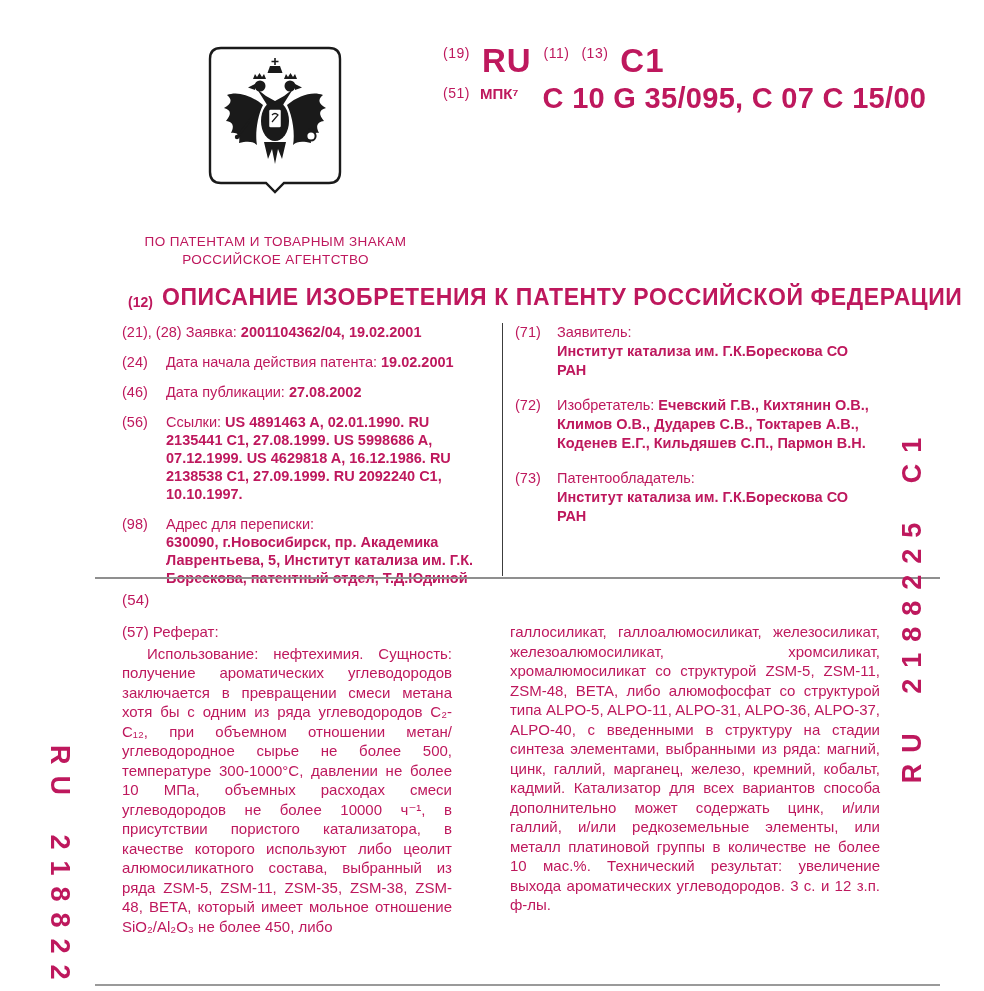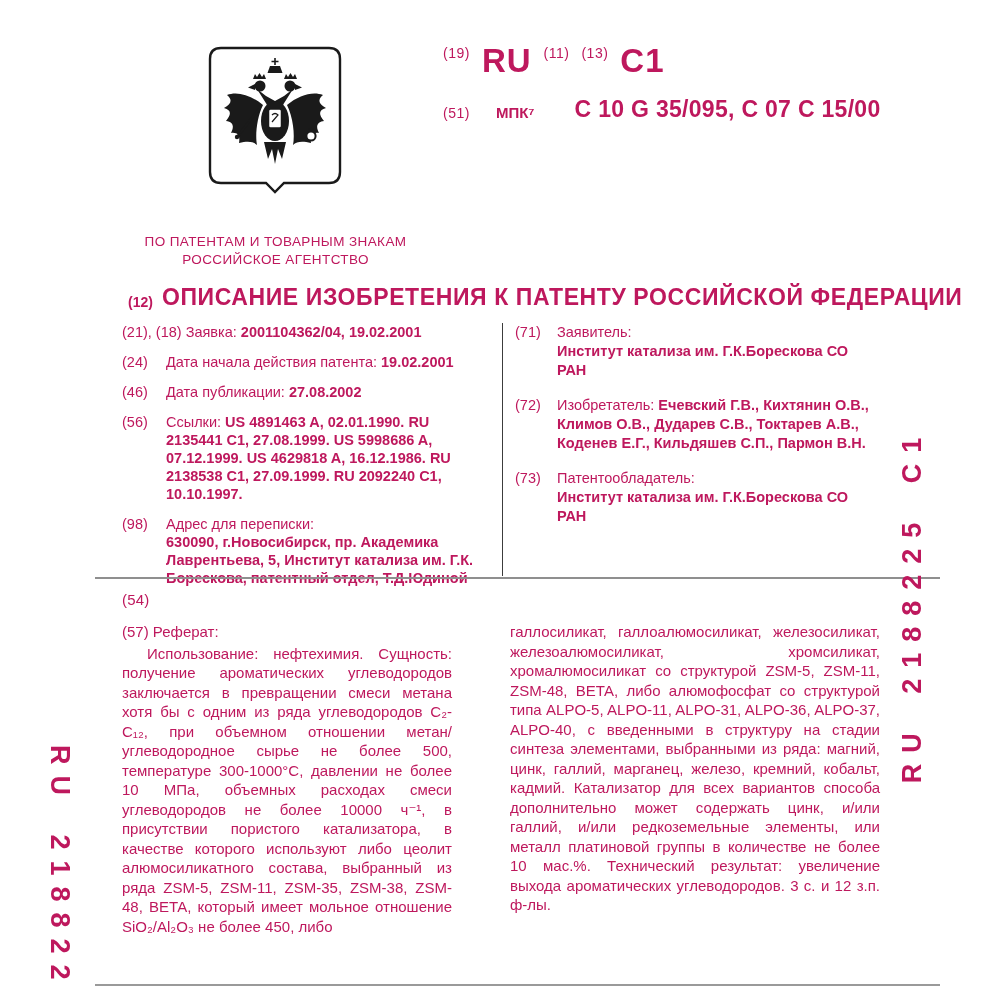--- a/index.html
+++ b/index.html
@@ -7,23 +7,23 @@
     position:relative;width:984px;height:991px;background:#fff;overflow:hidden;
     font-family:"Liberation Sans","DejaVu Sans",sans-serif;color:#be185d;
   }
   
   .emblem{position:absolute;left:207px;top:45px;}
   
   .header{position:absolute;left:443px;top:44px;width:470px;}
   .pub-line{display:flex;align-items:flex-start;column-gap:12px;white-space:nowrap;}
   .kicker{font-size:14px;padding-top:1px;letter-spacing:0.5px;}
   .big{font-size:33px;font-weight:700;line-height:1;letter-spacing:1px;}
-  .ipc-line{display:flex;align-items:flex-end;column-gap:26px;margin-top:21px;white-space:nowrap;}
+  .ipc-line{display:flex;align-items:flex-start;column-gap:10px;margin-top:7px;white-space:nowrap;}
   .ipc-label{font-size:15px;padding-top:1px;font-weight:bold;}
-  .ipc-codes{font-size:23px;font-weight:700;line-height:1;margin-left:14px;letter-spacing:0.3px;}
+  .ipc-codes{font-size:29px;font-weight:700;line-height:1;margin-left:14px;letter-spacing:0.3px;}
   
   .agency{position:absolute;left:118px;top:233px;width:315px;text-align:center;
           font-size:13.5px;line-height:17.5px;letter-spacing:0.4px;}
   
   .doc-title{position:absolute;left:128px;top:285px;display:flex;align-items:flex-end;column-gap:9px;white-space:nowrap;font-weight:bold;}
   .kicker12{font-size:14px;padding-top:0;}
   .doc-title-text{font-size:23px;line-height:1.1;letter-spacing:0.6px;}
   
   .biblio{position:absolute;left:122px;top:323px;width:758px;height:253px;display:flex;font-size:14.5px;line-height:18px;}
   .col-left{width:381px;box-sizing:border-box;border-right:1px solid #3c3c3c;padding-right:16px;}
@@ -115,21 +115,21 @@
   </div>
 
   <div class="doc-title">
     <span class="kicker12">(12)</span>
     <span class="doc-title-text">ОПИСАНИЕ ИЗОБРЕТЕНИЯ К ПАТЕНТУ РОССИЙСКОЙ ФЕДЕРАЦИИ</span>
   </div>
 
   <div class="biblio">
     <div class="col-left">
       <p class="entry flat">
-        <span>(21), (18)</span>
+        <span>(21), (28)</span>
         <span>Заявка:</span>
         <b class="eval">2001104362/04,  19.02.2001</b>
       </p>
       <p class="entry">
         <span class="enum">(24)</span>
         <span>Дата начала действия патента:</span>
         <b class="eval">19.02.2001</b>
       </p>
       <p class="entry">
         <span class="enum">(46)</span>

